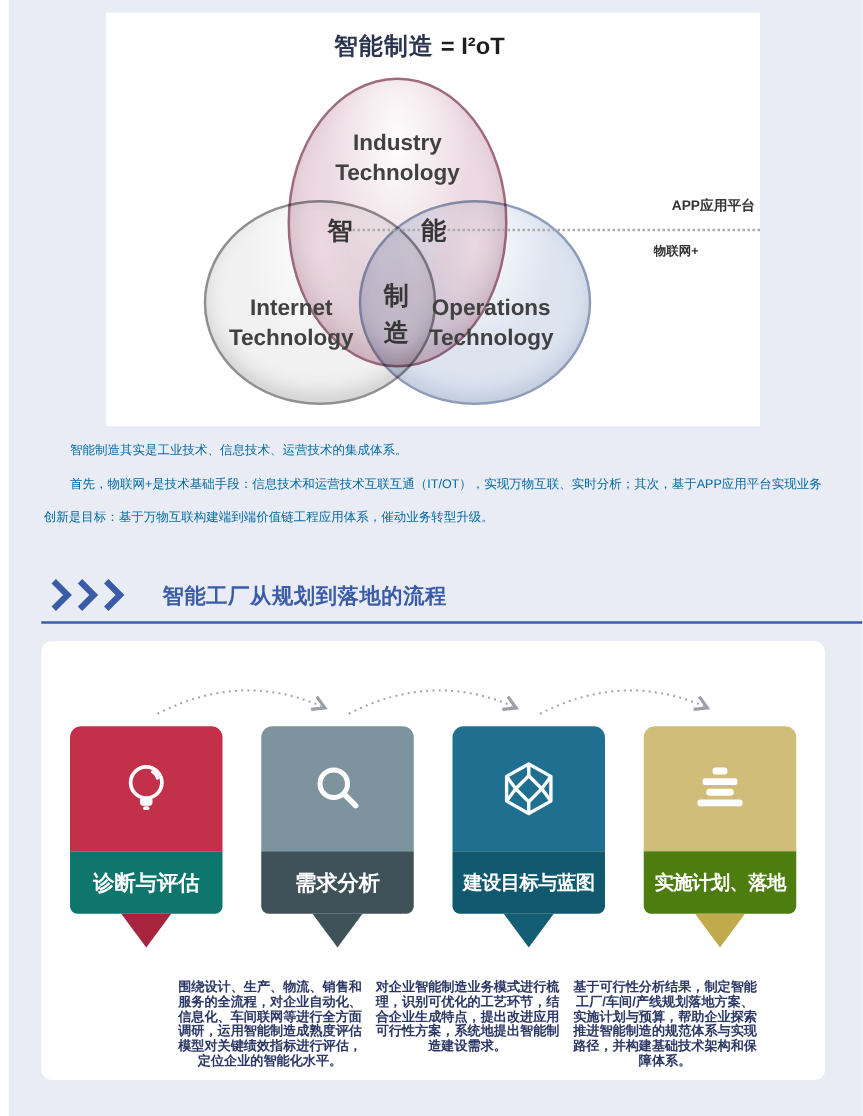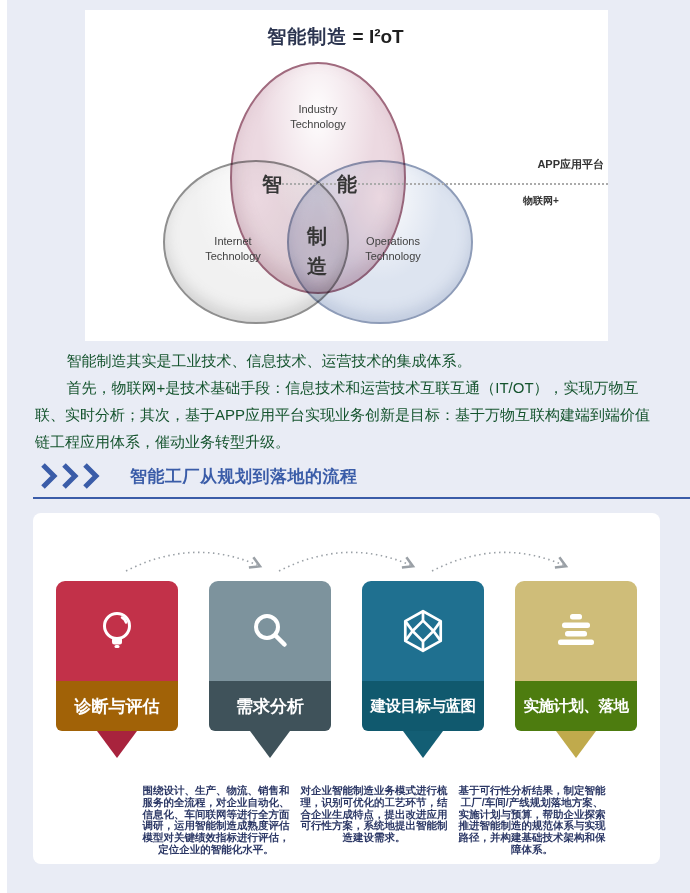--- a/index.html
+++ b/index.html
@@ -22,39 +22,39 @@
       box-shadow: inset 0 -10px 18px rgba(150,90,110,0.25); }
   .ell-internet { left:78px; top:150px; width:186px; height:164px;
       border:2px solid #8f8f8f;
       background: radial-gradient(ellipse at 50% 22%, rgba(255,255,255,0.95) 0%, rgba(255,255,255,0) 48%), #f1f1f1;
       box-shadow: inset 0 -8px 14px rgba(120,120,120,0.25); }
   .ell-operations { left:202px; top:150px; width:186px; height:164px;
       border:2px solid #8e9cb8;
       background: radial-gradient(ellipse at 50% 22%, rgba(255,255,255,0.95) 0%, rgba(255,255,255,0) 48%), #dde4f0;
       box-shadow: inset 0 -8px 14px rgba(110,130,170,0.25); }
   .circle-label { position:absolute; width:140px; text-align:center; white-space:pre-line;
-                  font-size:11px; font-weight:normal; color:#414141; line-height:1.35; z-index:6; }
+                  font-size:18px; font-weight:bold; color:#414141; line-height:1.35; z-index:6; }
   .lbl-industry { left:163px; top:92px; }
   .lbl-internet { left:78px; top:224px; }
   .lbl-operations { left:238px; top:224px; }
   .ichar { position:absolute; font-size:20px; font-weight:bold; color:#363636; z-index:7; }
   .i-zhi  { left:177px; top:161px; }
   .i-neng { left:252px; top:161px; }
   .i-zhi2 { left:222px; top:213px; }
   .i-zao  { left:222px; top:243px; }
   .dotline { position:absolute; left:178px; top:173px; width:345px; height:0;
              border-top:2px dotted #ababab; z-index:5; }
   .app-label { position:absolute; right:4px; top:147px; width:124px; text-align:right;
                font-size:11px; font-weight:bold; color:#333333; z-index:6; }
   .iot-label { position:absolute; right:12px; top:184px; width:110px; text-align:center;
                font-size:10px; font-weight:bold; color:#333333; z-index:6; }
 
   
   .intro { position:absolute; left:28px; top:347px; width:629px;
-           font-size:15px; line-height:27px; color:#14532d; }
+           font-size:10px; line-height:27px; color:#0369a1; }
   .intro p { text-indent:2.1em; }
 
   
   .sec-header { position:absolute; left:33px; top:461px; height:30px; display:flex; align-items:center; }
   .sec-title { font-size:17px; font-weight:bold; color:#3a5ca8; margin-left:24px; letter-spacing:0.5px; }
   .sec-line { position:absolute; left:26px; top:497px; width:657px; height:0;
               border-top:2px solid #3a5ca8; }
 
   
   .panel { position:absolute; left:26px; top:513px; width:627px; height:351px;
@@ -143,21 +143,21 @@
 
       <div class="step">
         <div class="step-body" style="background-color: rgb(194, 49, 73);">
           <svg width="48" height="48" viewBox="0 0 48 48">
             <circle cx="24" cy="19" r="12.5" fill="none" stroke="#ffffff" stroke-width="3"></circle>
             <path d="M29,10.5 a7,7 0 0 1 4,5" fill="none" stroke="#ffffff" stroke-width="2.5" stroke-linecap="round"></path>
             <rect x="19" y="30.5" width="10" height="7" rx="2.5" fill="#ffffff"></rect>
             <rect x="21.5" y="38" width="5" height="3" rx="1.5" fill="#ffffff"></rect>
           </svg>
         </div>
-        <div class="step-band" style="background-color: #a16207;">
+        <div class="step-band" style="background-color: #0f766e;">
           <span>诊断与评估</span>
         </div>
         <div class="step-pointer" style="border-top-color: rgb(168, 35, 61);"></div>
       </div>
 
       <div class="step">
         <div class="step-body" style="background-color: rgb(125, 147, 157);">
           <svg width="48" height="48" viewBox="0 0 48 48">
             <circle cx="21" cy="20" r="11" fill="none" stroke="#ffffff" stroke-width="4"></circle>
             <line x1="29.5" y1="28.5" x2="38.5" y2="37.5" stroke="#ffffff" stroke-width="4.5" stroke-linecap="round"></line>

